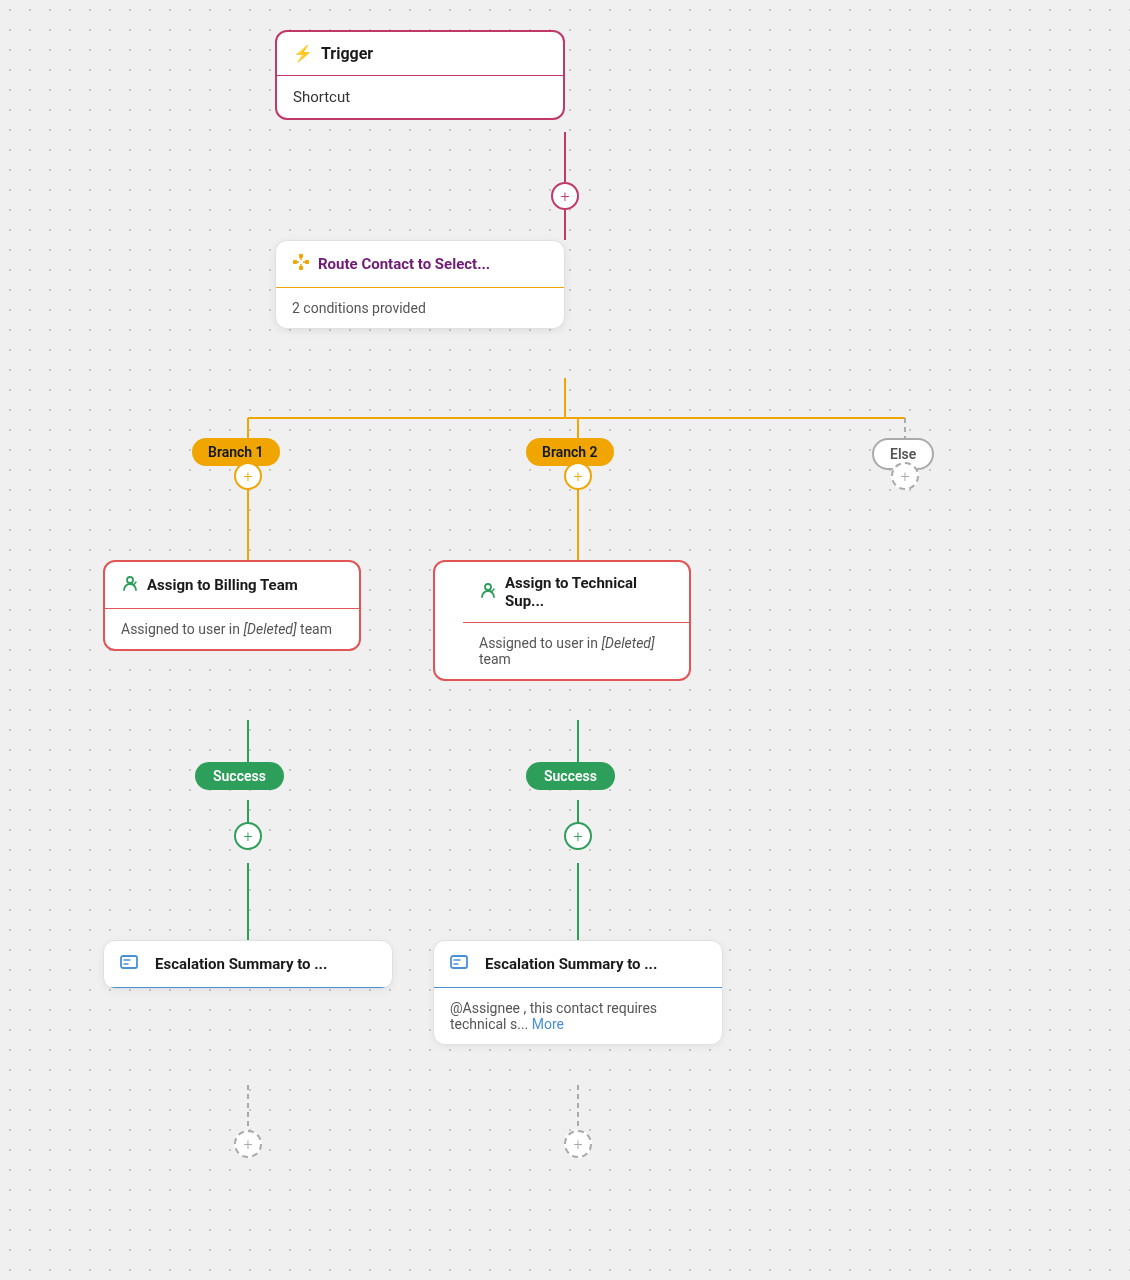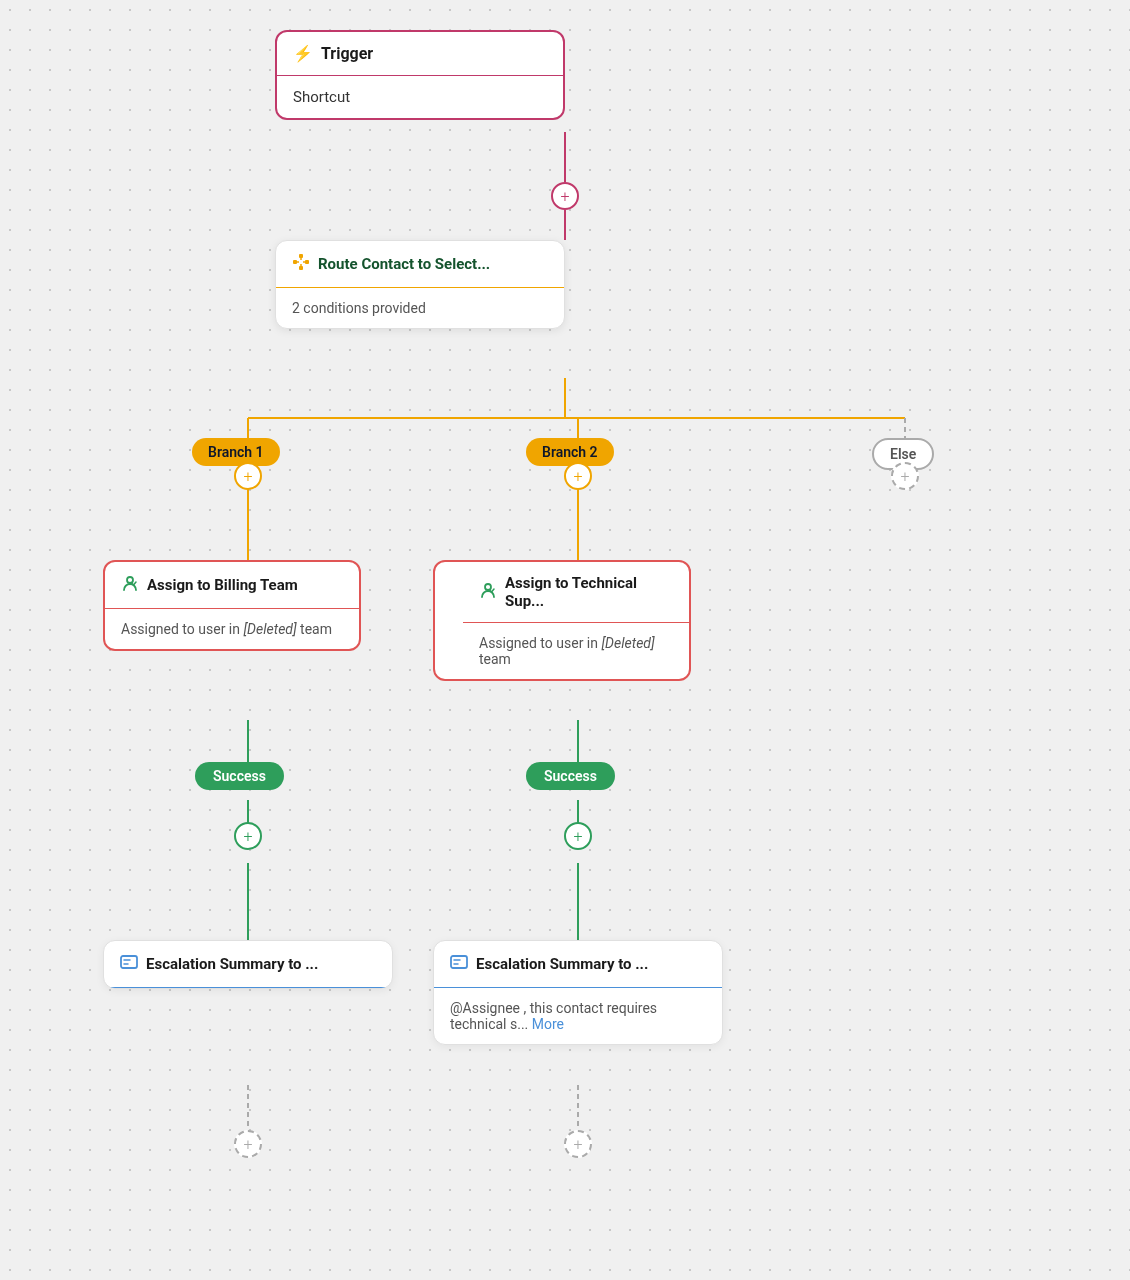--- a/index.html
+++ b/index.html
@@ -74,21 +74,21 @@
       gap: 8px;
       border-bottom: 1.5px solid #f0a500;
     }
     .route-header .icon {
       color: #f0a500;
       font-size: 16px;
     }
     .route-header .title {
       font-weight: 700;
       font-size: 15px;
-      color: #14532d;
+      color: #701a75;
     }
     .route-body {
       padding: 12px 16px;
       font-size: 14px;
       color: #555;
     }
 
     
     .add-btn {
       width: 28px;
@@ -186,21 +186,21 @@
       border: 1px solid #e0e0e0;
       border-radius: 12px;
       background: #fff;
       box-shadow: 0 2px 8px rgba(0,0,0,0.06);
       overflow: hidden;
     }
     .escalation-header {
       padding: 12px 16px;
       display: flex;
       align-items: center;
-      gap: 8px;
+      gap: 17px;
       border-bottom: 1.5px solid #4a90d9;
     }
     .escalation-header .icon {
       color: #4a90d9;
       font-size: 16px;
     }
     .escalation-header .title {
       font-weight: 700;
       font-size: 15px;
       color: #1a1a1a;

